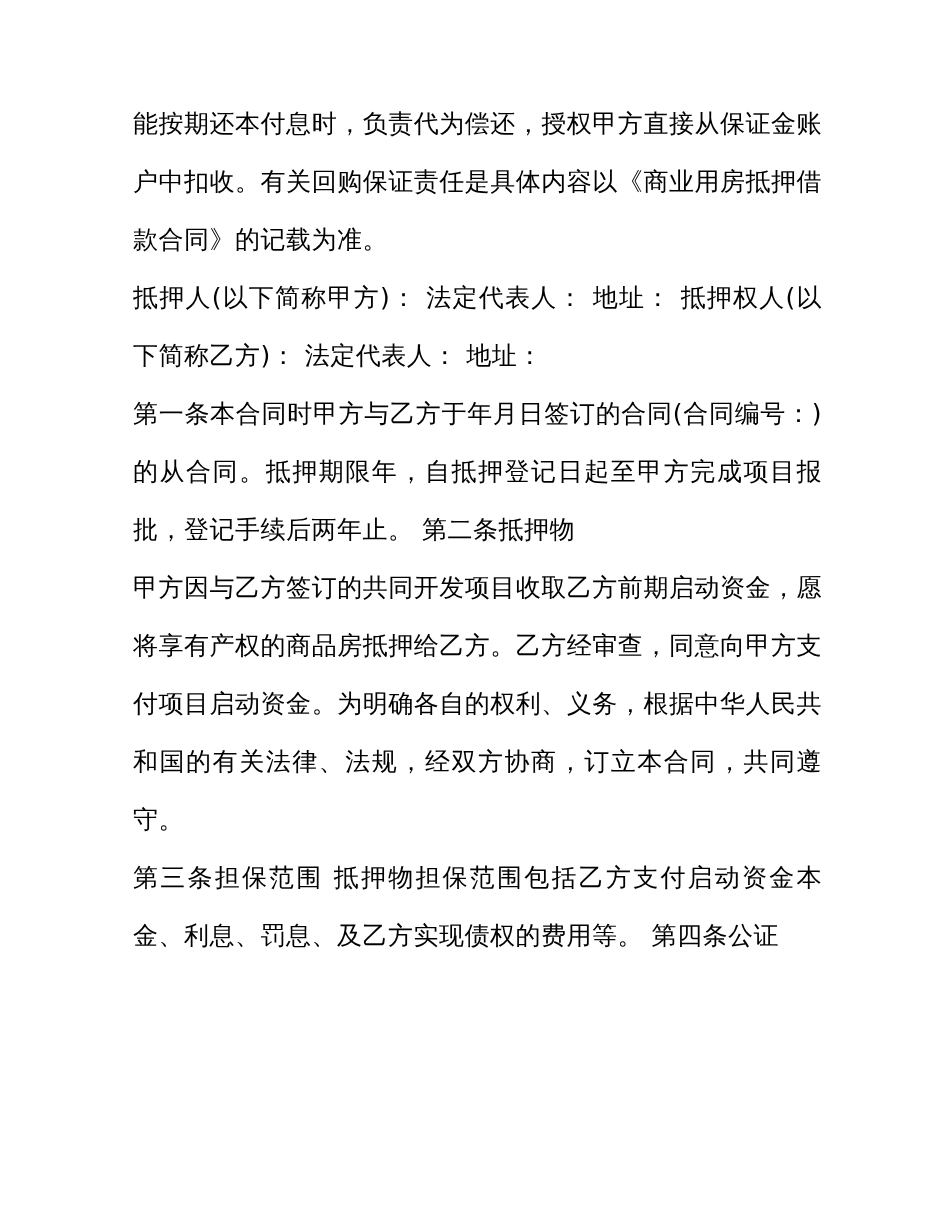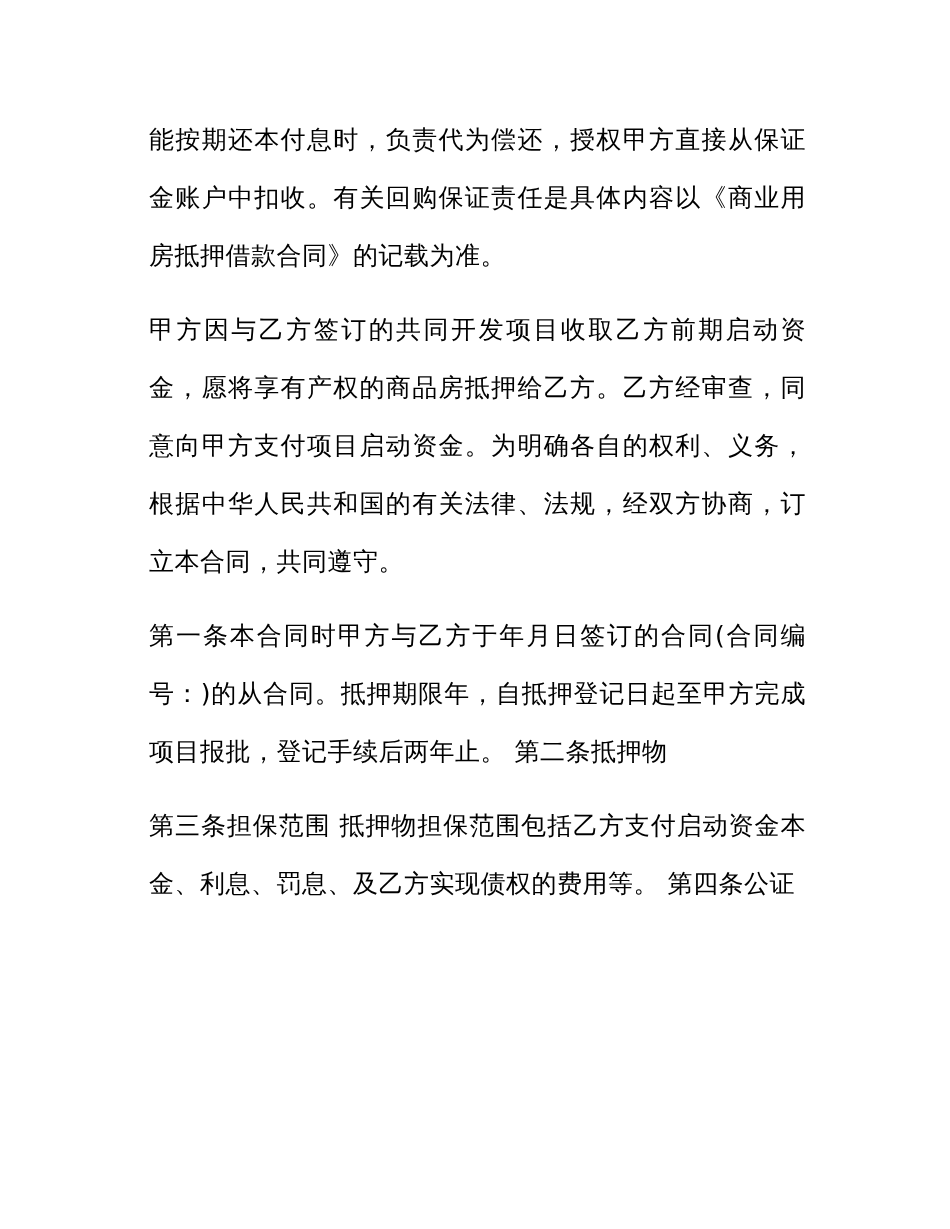--- a/index.html
+++ b/index.html
@@ -22,29 +22,30 @@
     padding: 95px 128px 0 133px;
   }
   .doc-body {
     font-size: 25px;
     line-height: 58px;
     letter-spacing: 0.5px;
     text-align: justify;
     text-justify: inter-ideograph;
   }
   .para {
-    margin: 16px;
+    margin: 0;
     text-indent: 0;
     white-space: normal;
     word-break: break-all;
   }
 </style>
 </head>
 <body>
 
 <div class="page">
   <div class="doc-body">
     <p class="para">能按期还本付息时，负责代为偿还，授权甲方直接从保证金账户中扣收。有关回购保证责任是具体内容以《商业用房抵押借款合同》的记载为准。</p>
+    <p class="para">抵押人(以下简称甲方)： 法定代表人： 地址： 抵押权人(以下简称乙方)： 法定代表人： 地址：</p>
+    <p class="para">第一条本合同时甲方与乙方于年月日签订的合同(合同编号：)的从合同。抵押期限年，自抵押登记日起至甲方完成项目报批，登记手续后两年止。 第二条抵押物</p>
     <p class="para">甲方因与乙方签订的共同开发项目收取乙方前期启动资金，愿将享有产权的商品房抵押给乙方。乙方经审查，同意向甲方支付项目启动资金。为明确各自的权利、义务，根据中华人民共和国的有关法律、法规，经双方协商，订立本合同，共同遵守。</p>
-    <p class="para">第一条本合同时甲方与乙方于年月日签订的合同(合同编号：)的从合同。抵押期限年，自抵押登记日起至甲方完成项目报批，登记手续后两年止。 第二条抵押物</p>
     <p class="para">第三条担保范围 抵押物担保范围包括乙方支付启动资金本金、利息、罚息、及乙方实现债权的费用等。 第四条公证</p>
   </div>
 </div>
 
 </body></html>

